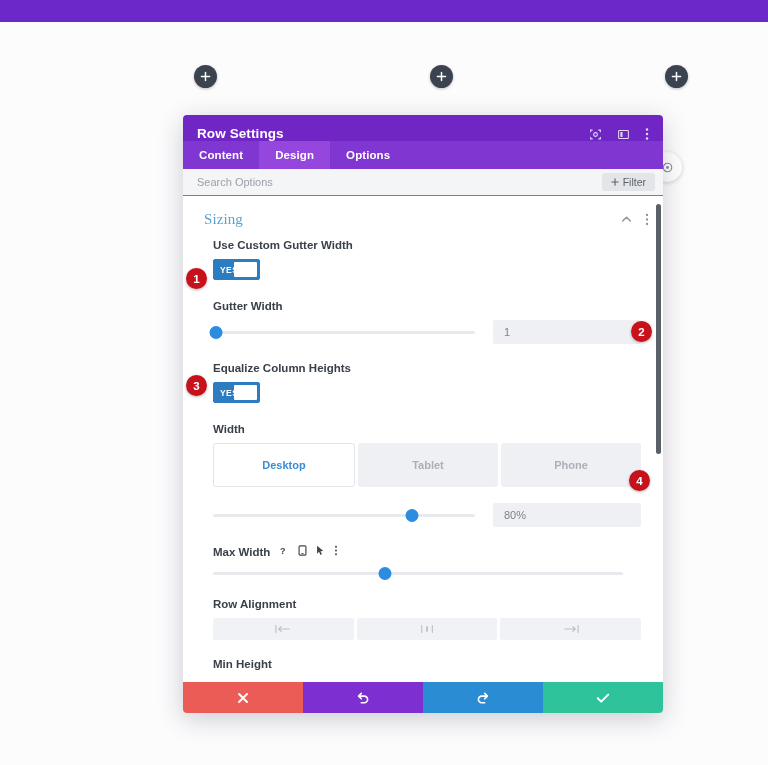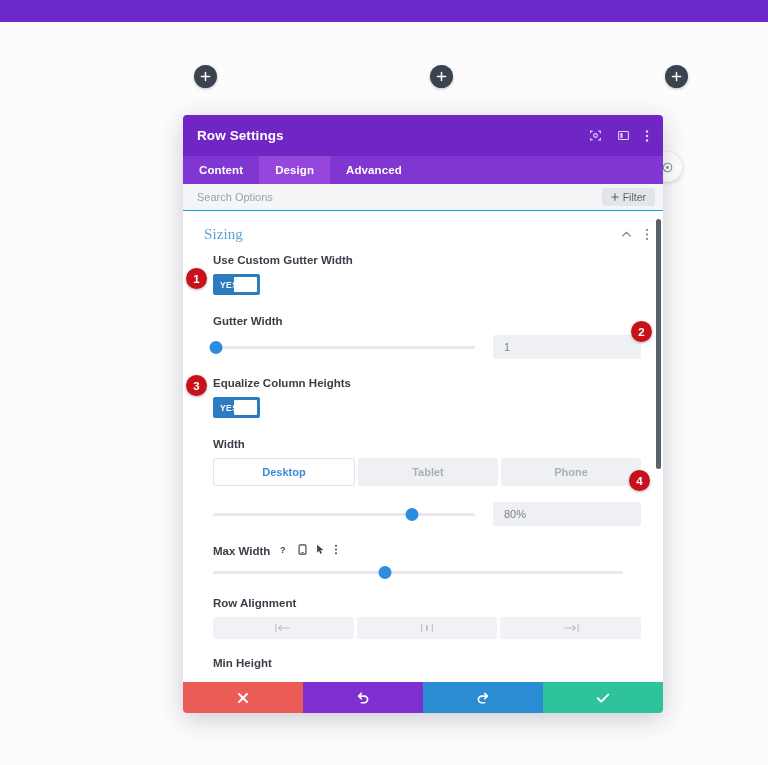--- a/index.html
+++ b/index.html
@@ -42,21 +42,21 @@
 
   
   #modal {
     position:absolute; left:183px; top:115px; width:480px; height:598px;
     background:#ffffff; border-radius:4px; overflow:hidden; z-index:10;
     box-shadow:0 6px 26px rgba(30,30,60,.22);
     display:flex; flex-direction:column;
   }
 
   .modal-header {
-    height:41px; background:#7026c4; display:flex; align-items:center;
+    height:26px; background:#7026c4; display:flex; align-items:flex-end;
     padding:0 14px; flex:0 0 auto;
   }
   .modal-title {
     color:#ffffff; font-size:13.5px; font-weight:bold; letter-spacing:.1px;
     flex:1;
   }
   .header-icons { display:flex; align-items:center; gap:15px; }
   .header-icons .hicon { color:#e5d6f7; display:flex; align-items:center; }
 
   .tabs {
@@ -138,21 +138,21 @@
     display:flex; align-items:center; padding:0 11px;
     font-size:11px; color:#7d838c; flex:0 0 auto;
   }
   .value-box.empty-ph { color:#a7acb4; }
 
   
   .devtabs {
     display:flex; gap:3px; margin-bottom:16px;
   }
   .devtab {
-    flex:1; height:28px; background:#eff0f3; border-radius:3px;
+    flex:1; height:44px; background:#eff0f3; border-radius:3px;
     display:flex; align-items:center; justify-content:center;
     font-size:11px; color:#aab0b8; font-weight:bold;text-align:right;
   }
   .devtab.active {
     background:#ffffff; border:1px solid #e2e4e9; color:#3d8bd4;
   }
 
   
   .alignrow { display:flex; gap:3px; margin-bottom:18px; }
   .alignbtn {
@@ -252,21 +252,21 @@
           <circle cx="2" cy="7" r="1.25" fill="currentColor"></circle>
           <circle cx="2" cy="11.6" r="1.25" fill="currentColor"></circle>
         </svg>
       </span>
     </div>
   </div>
 
   <div class="tabs">
     <div class="tab">Content</div>
     <div class="tab active">Design</div>
-    <div class="tab">Advanced</div>
+    <div class="tab">Options</div>
   </div>
 
   <div class="searchbar">
     <input class="search-input" type="text" placeholder="Search Options" style="">
     <div class="filter-btn">
       <svg width="8" height="8" viewBox="0 0 10 10">
         <path d="M5 1v8M1 5h8" stroke="#5d636d" stroke-width="1.4" stroke-linecap="round"></path>
       </svg>
       <span>Filter</span>
     </div>

